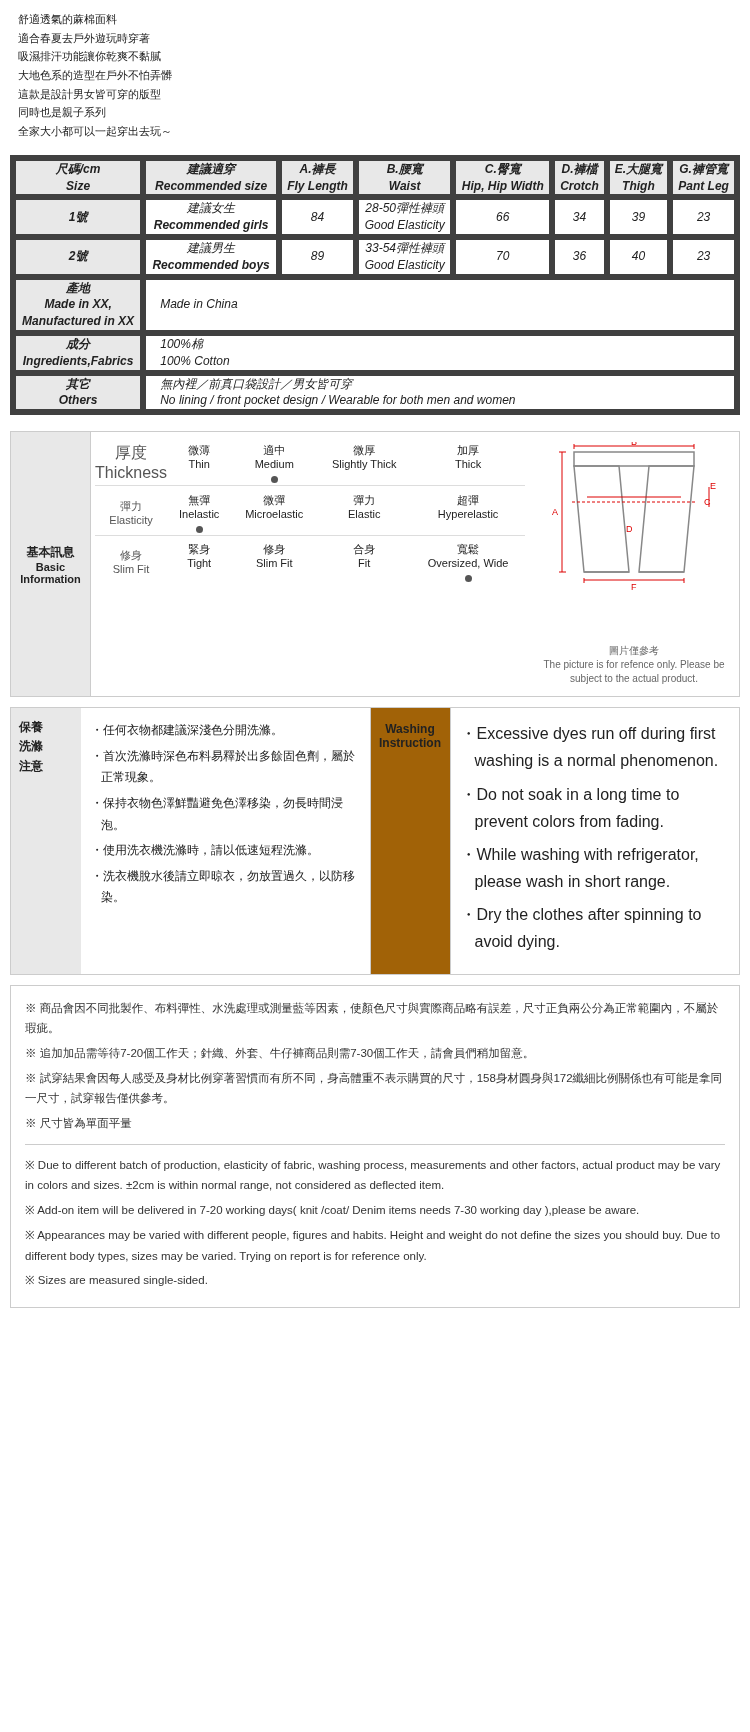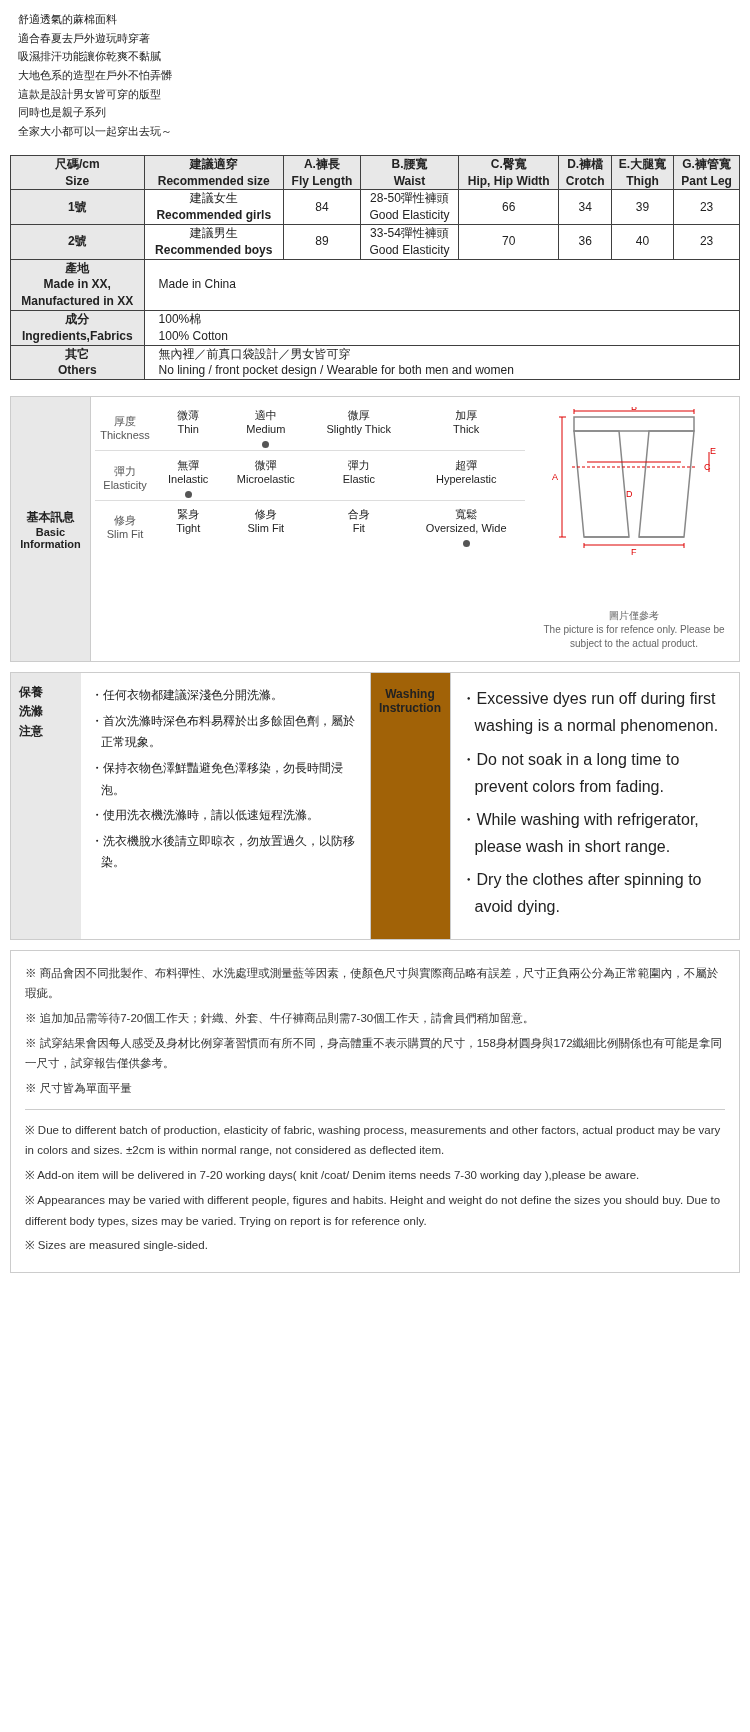--- a/index.html
+++ b/index.html
@@ -22,24 +22,25 @@
     .size-table-wrap {
       padding: 6px 10px;
     }
     .size-table {
       width: 100%;
       border-collapse: collapse;
       font-size: 12px;
       text-align: center;
     }
     .size-table th, .size-table td {
-      border: 1px solid #404040;
+      border: 6px solid #404040;
       padding: 0 4px;
       vertical-align: middle;
       line-height: 1.4;
+      font-style: italic;
     }
     .size-table thead th {
       background: #e8e8e8;
       font-weight: bold;
     }
     .size-table td.left-label {
       background: #e8e8e8;
       font-weight: bold;
       text-align: center;
     }
@@ -204,21 +205,21 @@
     <div style="background:#e8e8e8; min-width:80px; max-width:80px; display:flex; flex-direction:column; align-items:center; justify-content:center; padding:10px 5px; border-right:1px solid #ccc; font-weight:bold; font-size:12px; text-align:center;">
       <div>基本訊息</div>
       <div style="font-size:11px;">Basic<br>Information</div>
     </div>
 
     <div style="flex:1; padding:8px 4px;">
       <table style="width:100%; border-collapse:collapse; font-size:11px;">
 
         <tbody>
             <tr>
-          <td style="text-align:center; width:60px; font-size:11px; color:#555;" rowspan="2">厚度<br>Thickness</td>
+          <td style="text-align:center; width:60px; font-size:16px; color:#555;" rowspan="2">厚度<br>Thickness</td>
           <td style="text-align:center; padding:3px 6px;">微薄<br>Thin</td>
           <td style="text-align:center; padding:3px 6px;">適中<br>Medium</td>
           <td style="text-align:center; padding:3px 6px;">微厚<br>Slightly Thick</td>
           <td style="text-align:center; padding:3px 6px;">加厚<br>Thick</td>
         </tr>
         <tr>
           <td style="text-align:center;"></td>
           <td style="text-align:center;"><span class="dot"></span></td>
           <td style="text-align:center;"></td>
           <td style="text-align:center;"></td>

